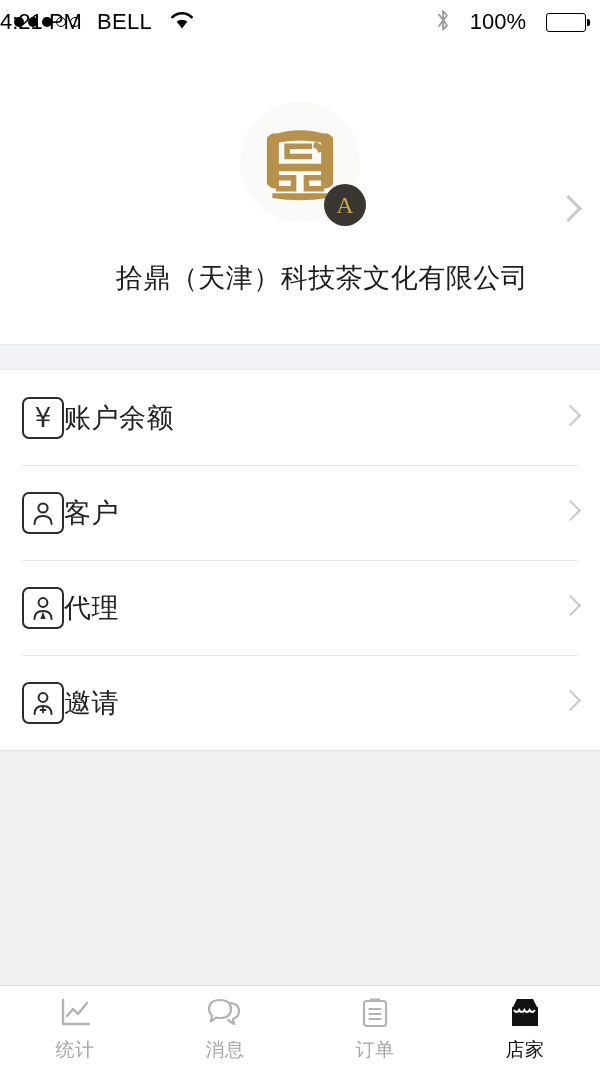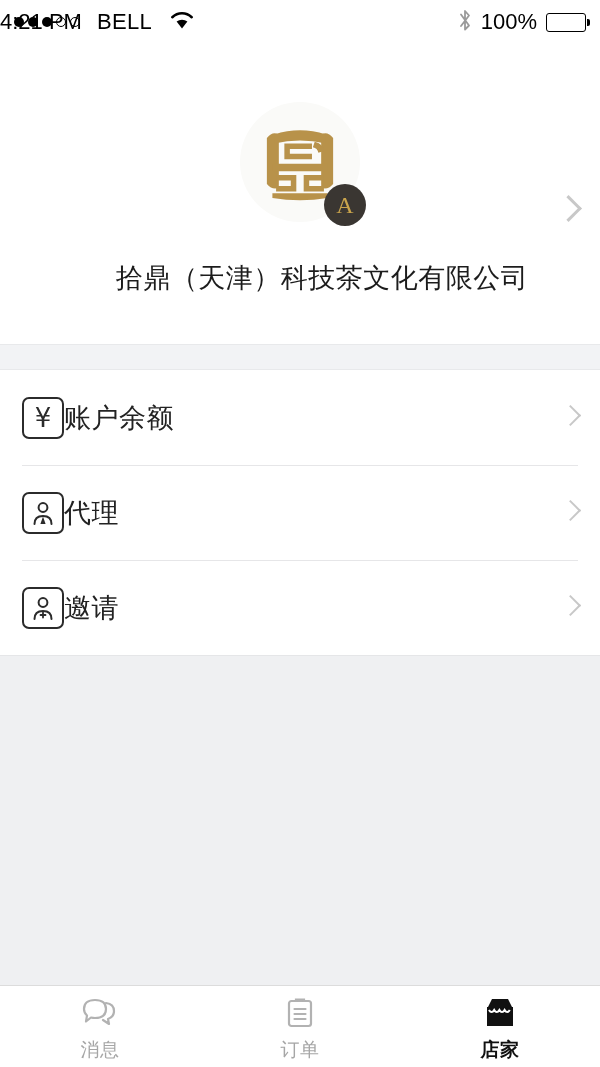--- a/index.html
+++ b/index.html
@@ -65,21 +65,21 @@
     font-size: 22px;
     color: #000;
     font-weight: 400;
     pointer-events: none;
   }
 
   .status-right {
     margin-left: auto;
     display: flex;
     align-items: center;
-    gap: 9px;
+    gap: 20px;
   }
   .battery-pct {
     font-size: 22px;
     color: #000;
   }
   .battery {
     width: 40px; height: 19px;
     border: 1.5px solid #000;
     border-radius: 3px;
     position: relative;
@@ -248,21 +248,20 @@
     align-items: center;
     justify-content: center;
   }
   .tab-label {
     font-size: 19px;
     color: #a6a6a6;
     letter-spacing: 0.5px;
   }
   .tab.active .tab-label {
     color: #111111;
-    font-weight: bold;
   }
 </style>
 </head>
 <body>
 
 <div class="phone">
 
   <div class="status-bar">
     <div class="status-left">
       <div class="signal-dots">
@@ -341,20 +340,32 @@
     <div class="menu-row">
       <div class="menu-icon">
         <span class="yen">¥</span>
       </div>
       <span class="menu-label">账户余额</span>
       <span class="menu-chevron">
         <span class="chev"></span>
       </span>
     </div>
 
+    <div class="menu-row">
+      <div class="menu-icon">
+        <svg width="26" height="26" viewBox="0 0 26 26">
+          <circle cx="13" cy="8" r="4.6" stroke="#2b2b2b" stroke-width="2" fill="none"></circle>
+          <path d="M4.5 24 q0 -8 8.5 -8 q8.5 0 8.5 8" stroke="#2b2b2b" stroke-width="2" fill="none" stroke-linecap="round"></path>
+        </svg>
+      </div>
+      <span class="menu-label">客户</span>
+      <span class="menu-chevron">
+        <span class="chev"></span>
+      </span>
+    </div>
 
     <div class="menu-row">
       <div class="menu-icon">
         <svg width="26" height="26" viewBox="0 0 26 26">
           <circle cx="13" cy="7.5" r="4.4" stroke="#2b2b2b" stroke-width="2" fill="none"></circle>
           <path d="M4.5 24 q0 -8 8.5 -8 q8.5 0 8.5 8" stroke="#2b2b2b" stroke-width="2" fill="none" stroke-linecap="round"></path>
           <path d="M13 16.5 l2.6 7.5 h-5.2 z" fill="#2b2b2b"></path>
         </svg>
       </div>
       <span class="menu-label">代理</span>
@@ -377,20 +388,29 @@
       </span>
     </div>
 
 
   </div>
 
   <div class="filler"></div>
 
   <div class="tabbar">
 
+    <div class="tab">
+      <span class="tab-icon">
+        <svg width="34" height="32" viewBox="0 0 34 32">
+          <path d="M5 3 V27 H31" stroke="#b2b2b2" stroke-width="2.4" fill="none" stroke-linecap="round" stroke-linejoin="round"></path>
+          <path d="M9 19 L15 12 L20 17 L29 6" stroke="#b2b2b2" stroke-width="2.4" fill="none" stroke-linecap="round" stroke-linejoin="round"></path>
+        </svg>
+      </span>
+      <span class="tab-label">统计</span>
+    </div>
 
     <div class="tab">
       <span class="tab-icon">
         <svg width="38" height="32" viewBox="0 0 38 32">
           <path d="M25 6 q8 1 8 8 q0 6 -6 8 l1 5 l-6 -4" stroke="#b2b2b2" stroke-width="2.2" fill="none" stroke-linejoin="round" stroke-linecap="round"></path>
           <path d="M14 3 q11 0 11 9 q0 9 -11 9 q-2 0 -4 -0.5 l-5 4 l1 -6 q-3 -2.5 -3 -6.5 q0 -9 11 -9 z" stroke="#b2b2b2" stroke-width="2.2" fill="#fff" stroke-linejoin="round"></path>
         </svg>
       </span>
       <span class="tab-label">消息</span>
     </div>

